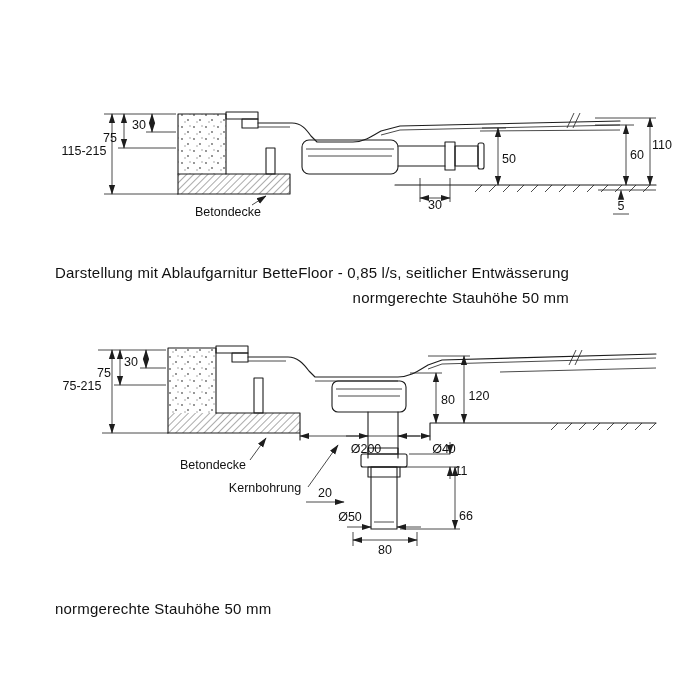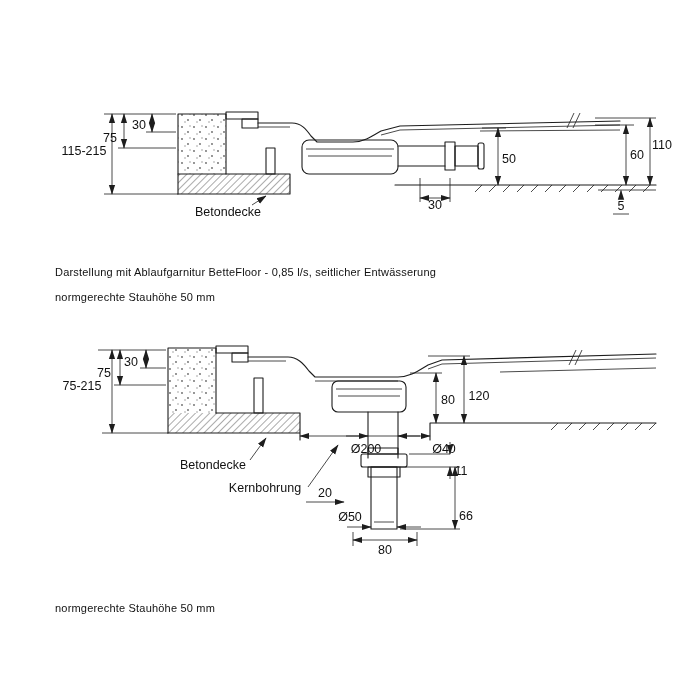--- a/index.html
+++ b/index.html
@@ -11,22 +11,22 @@
   #fig1 { top:0; }
   #fig2 { top:290px; }
   svg text {
     font-family:"Liberation Sans", sans-serif;
     font-size:12.5px; fill:#111;
   }
   .s    { stroke:#1d1d1d; stroke-width:1.1; fill:none; stroke-linecap:round; stroke-linejoin:round; }
   .thin { stroke:#1d1d1d; stroke-width:0.8; fill:none; }
   .dim  { stroke:#1d1d1d; stroke-width:0.8; fill:none; }
   .caption {
-    position:absolute; left:55px; font-size:11px; color:#111;
-    line-height:25px; letter-spacing:0.2px; white-space:nowrap;
+    position:absolute; left:55px; font-size:15px; color:#111;
+    line-height:25px; letter-spacing:0.2px; white-space:nowrap;text-align:right;
   }
   #cap1 { top:232px; }
   #cap2 { top:568px; }
 </style>
 </head>
 <body>
 
 <div class="page">
 
   <svg id="fig1" width="700" height="215" viewBox="0 0 700 215">

